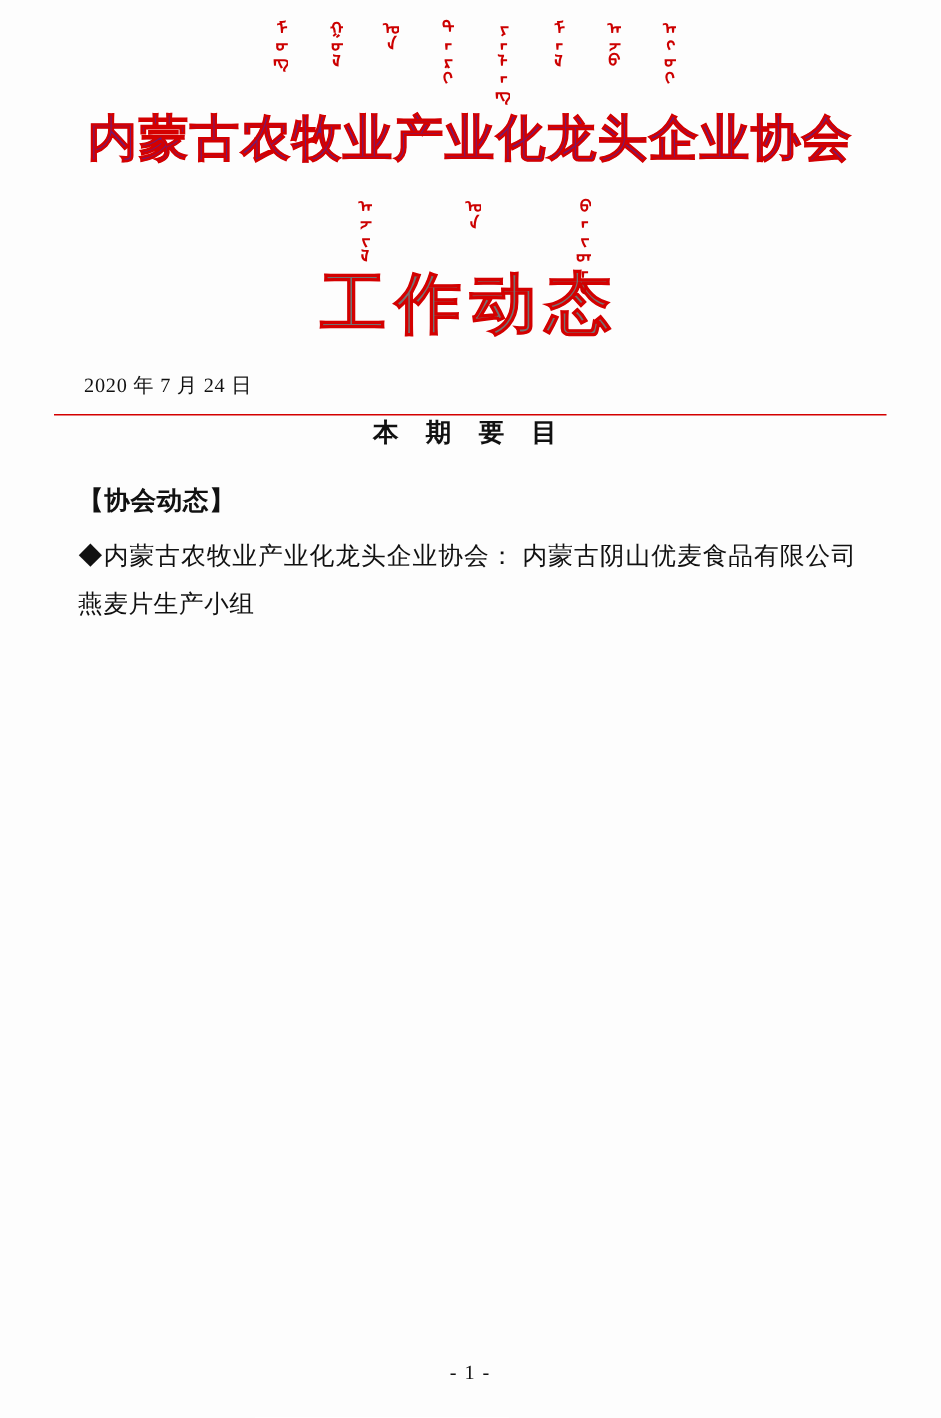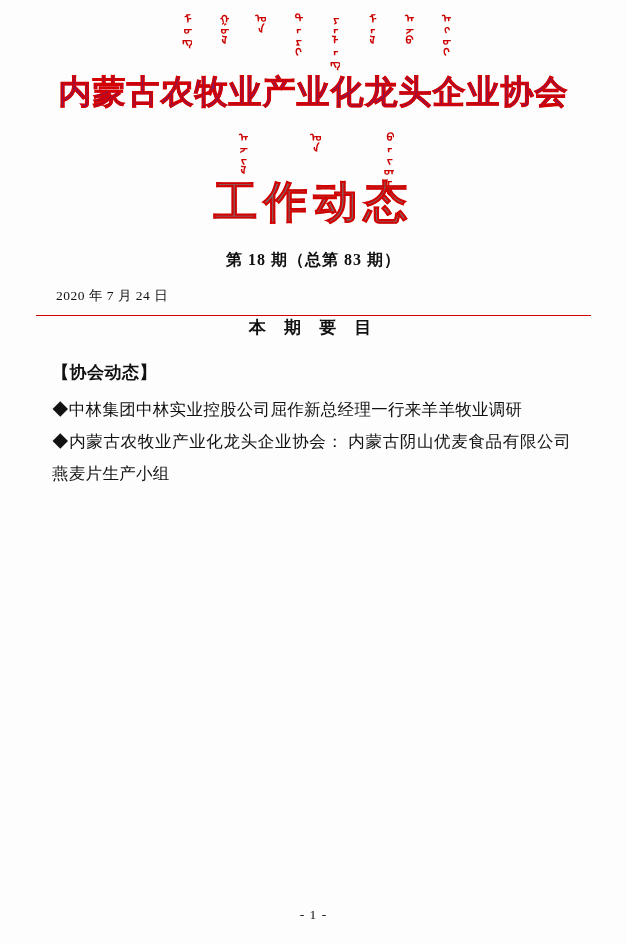--- a/index.html
+++ b/index.html
@@ -149,32 +149,30 @@
   <div class="org-title">内蒙古农牧业产业化龙头企业协会</div>
 
   <div class="mongolian-row-2">
     <span class="mong-glyph">ᠠᠵᠢᠯ</span>
     <span class="mong-glyph">ᠤᠨ</span>
     <span class="mong-glyph">ᠪᠠᠢᠳᠠᠯ</span>
   </div>
 
   <div class="bulletin-title">工作动态</div>
 
-  <div class="issue-line">第 18 期（总第 83 期）</div>
 
   <div class="meta-row">
     <span>2020 年 7 月 24 日</span>
   </div>
 
   <hr class="rule">
 
   <div class="contents-title">本 期 要 目</div>
 
   <div class="section-head">【协会动态】</div>
 
   <div class="toc">
-    <div class="toc-item">◆中林集团中林实业控股公司屈作新总经理一行来羊羊牧业调研</div>
     <div class="toc-item">◆内蒙古农牧业产业化龙头企业协会：  内蒙古阴山优麦食品有限公司燕麦片生产小组</div>
   </div>
 
   <div class="page-number">- 1 -</div>
 
 </div>
 
 </body></html>

